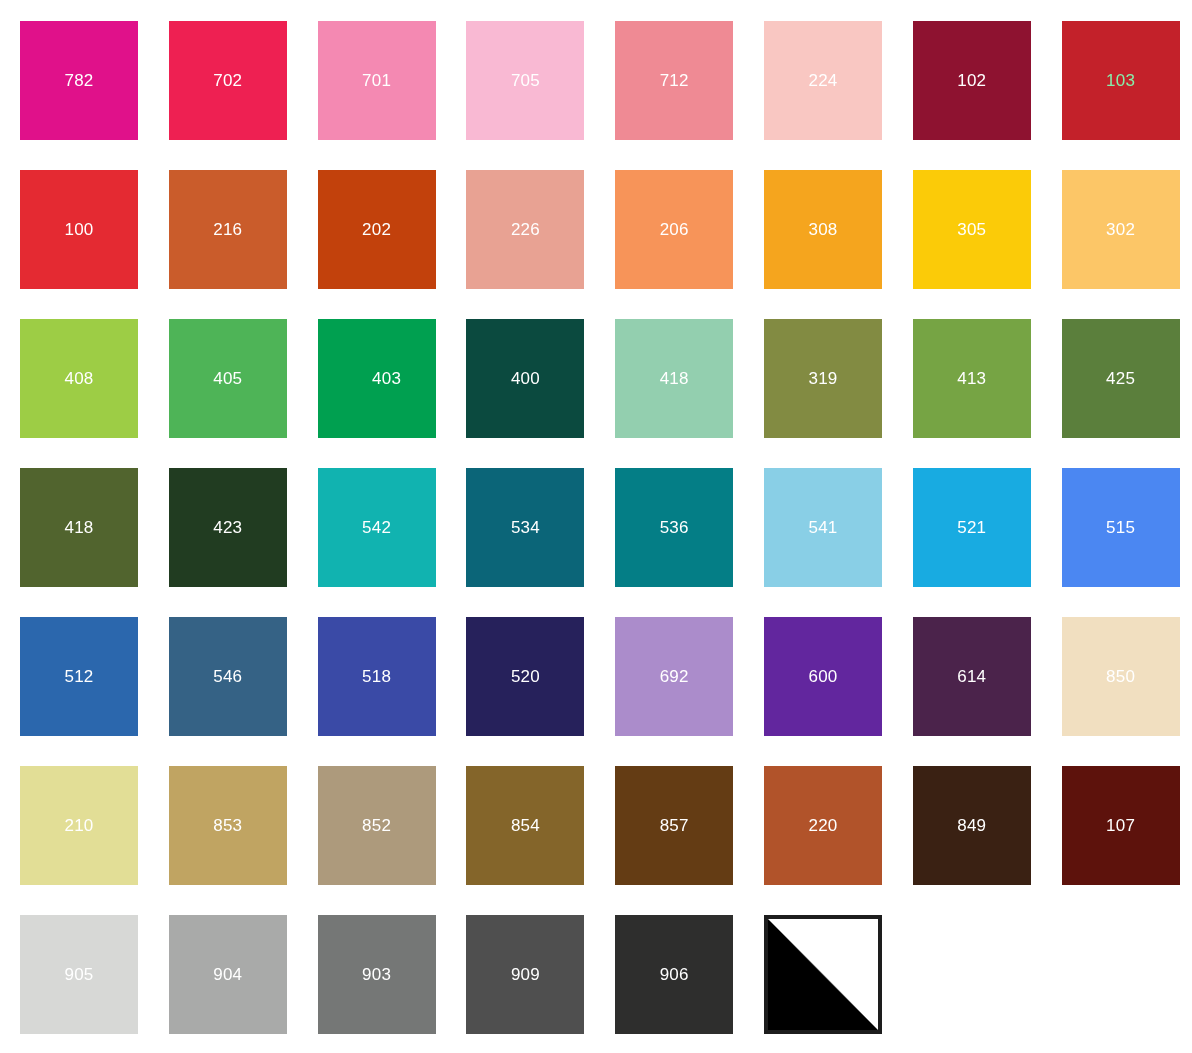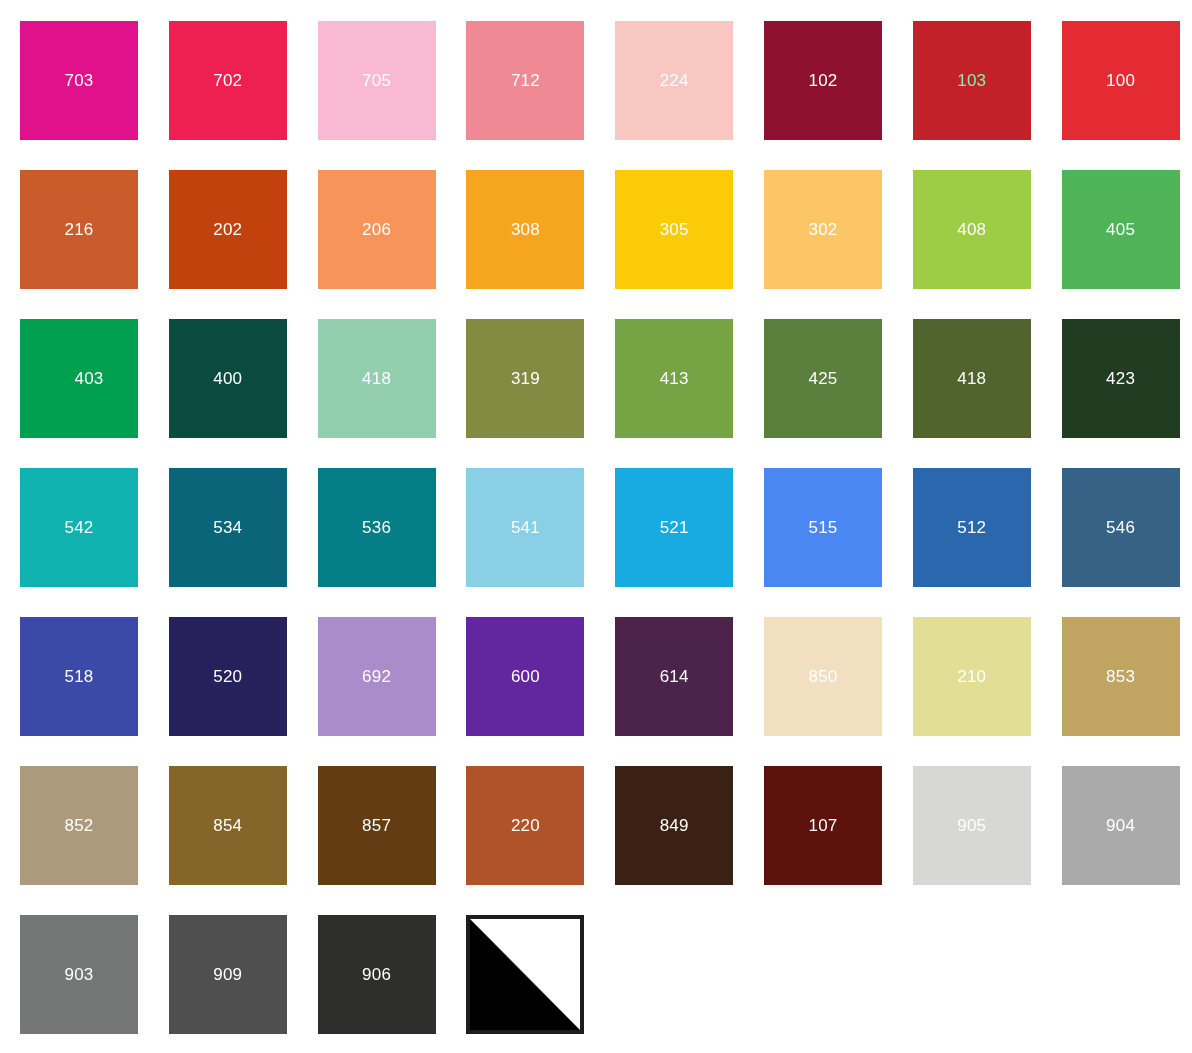--- a/index.html
+++ b/index.html
@@ -58,25 +58,28 @@
     right: 0;
     bottom: 0;
     background: linear-gradient(to bottom left, #ffffff 0%, #ffffff 49.6%, #000000 50.4%, #000000 100%);
   }
 </style>
 </head>
 <body>
 
 <div id="swatch-grid" style="background: rgb(255, 255, 255);">
     <div class="swatch" style="background: rgb(224, 17, 138);">
-      <span class="swatch-label" style="color: rgb(255, 255, 255);">703</span>
+      <span class="swatch-label" style="color: rgb(255, 255, 255);">782</span>
     </div>
     <div class="swatch" style="background: rgb(238, 32, 82);">
       <span class="swatch-label" style="color: rgb(255, 255, 255);">702</span>
     </div>
+    <div class="swatch" style="background: rgb(244, 137, 178);">
+      <span class="swatch-label" style="color: rgb(255, 255, 255);">701</span>
+    </div>
     <div class="swatch" style="background: rgb(249, 185, 211);">
       <span class="swatch-label" style="color: rgb(255, 255, 255);">705</span>
     </div>
     <div class="swatch" style="background: rgb(239, 138, 148);">
       <span class="swatch-label" style="color: rgb(255, 255, 255);">712</span>
     </div>
     <div class="swatch" style="background: rgb(249, 199, 194);">
       <span class="swatch-label" style="color: rgb(255, 255, 255);">224</span>
     </div>
     <div class="swatch" style="background: rgb(142, 18, 48);">
@@ -86,20 +89,23 @@
       <span class="swatch-label" style="color: #86efac;">103</span>
     </div>
     <div class="swatch" style="background: rgb(228, 42, 50);">
       <span class="swatch-label" style="color: rgb(255, 255, 255);">100</span>
     </div>
     <div class="swatch" style="background: rgb(202, 92, 43);">
       <span class="swatch-label" style="color: rgb(255, 255, 255);">216</span>
     </div>
     <div class="swatch" style="background: #c2410c;">
       <span class="swatch-label" style="color: rgb(255, 255, 255);">202</span>
+    </div>
+    <div class="swatch" style="background: rgb(232, 162, 147);">
+      <span class="swatch-label" style="color: rgb(255, 255, 255);">226</span>
     </div>
     <div class="swatch" style="background: rgb(247, 148, 89);">
       <span class="swatch-label" style="color: rgb(255, 255, 255);">206</span>
     </div>
     <div class="swatch" style="background: rgb(245, 165, 30);">
       <span class="swatch-label" style="color: rgb(255, 255, 255);">308</span>
     </div>
     <div class="swatch" style="background: rgb(251, 203, 8);">
       <span class="swatch-label" style="color: rgb(255, 255, 255);">305</span>
     </div>

